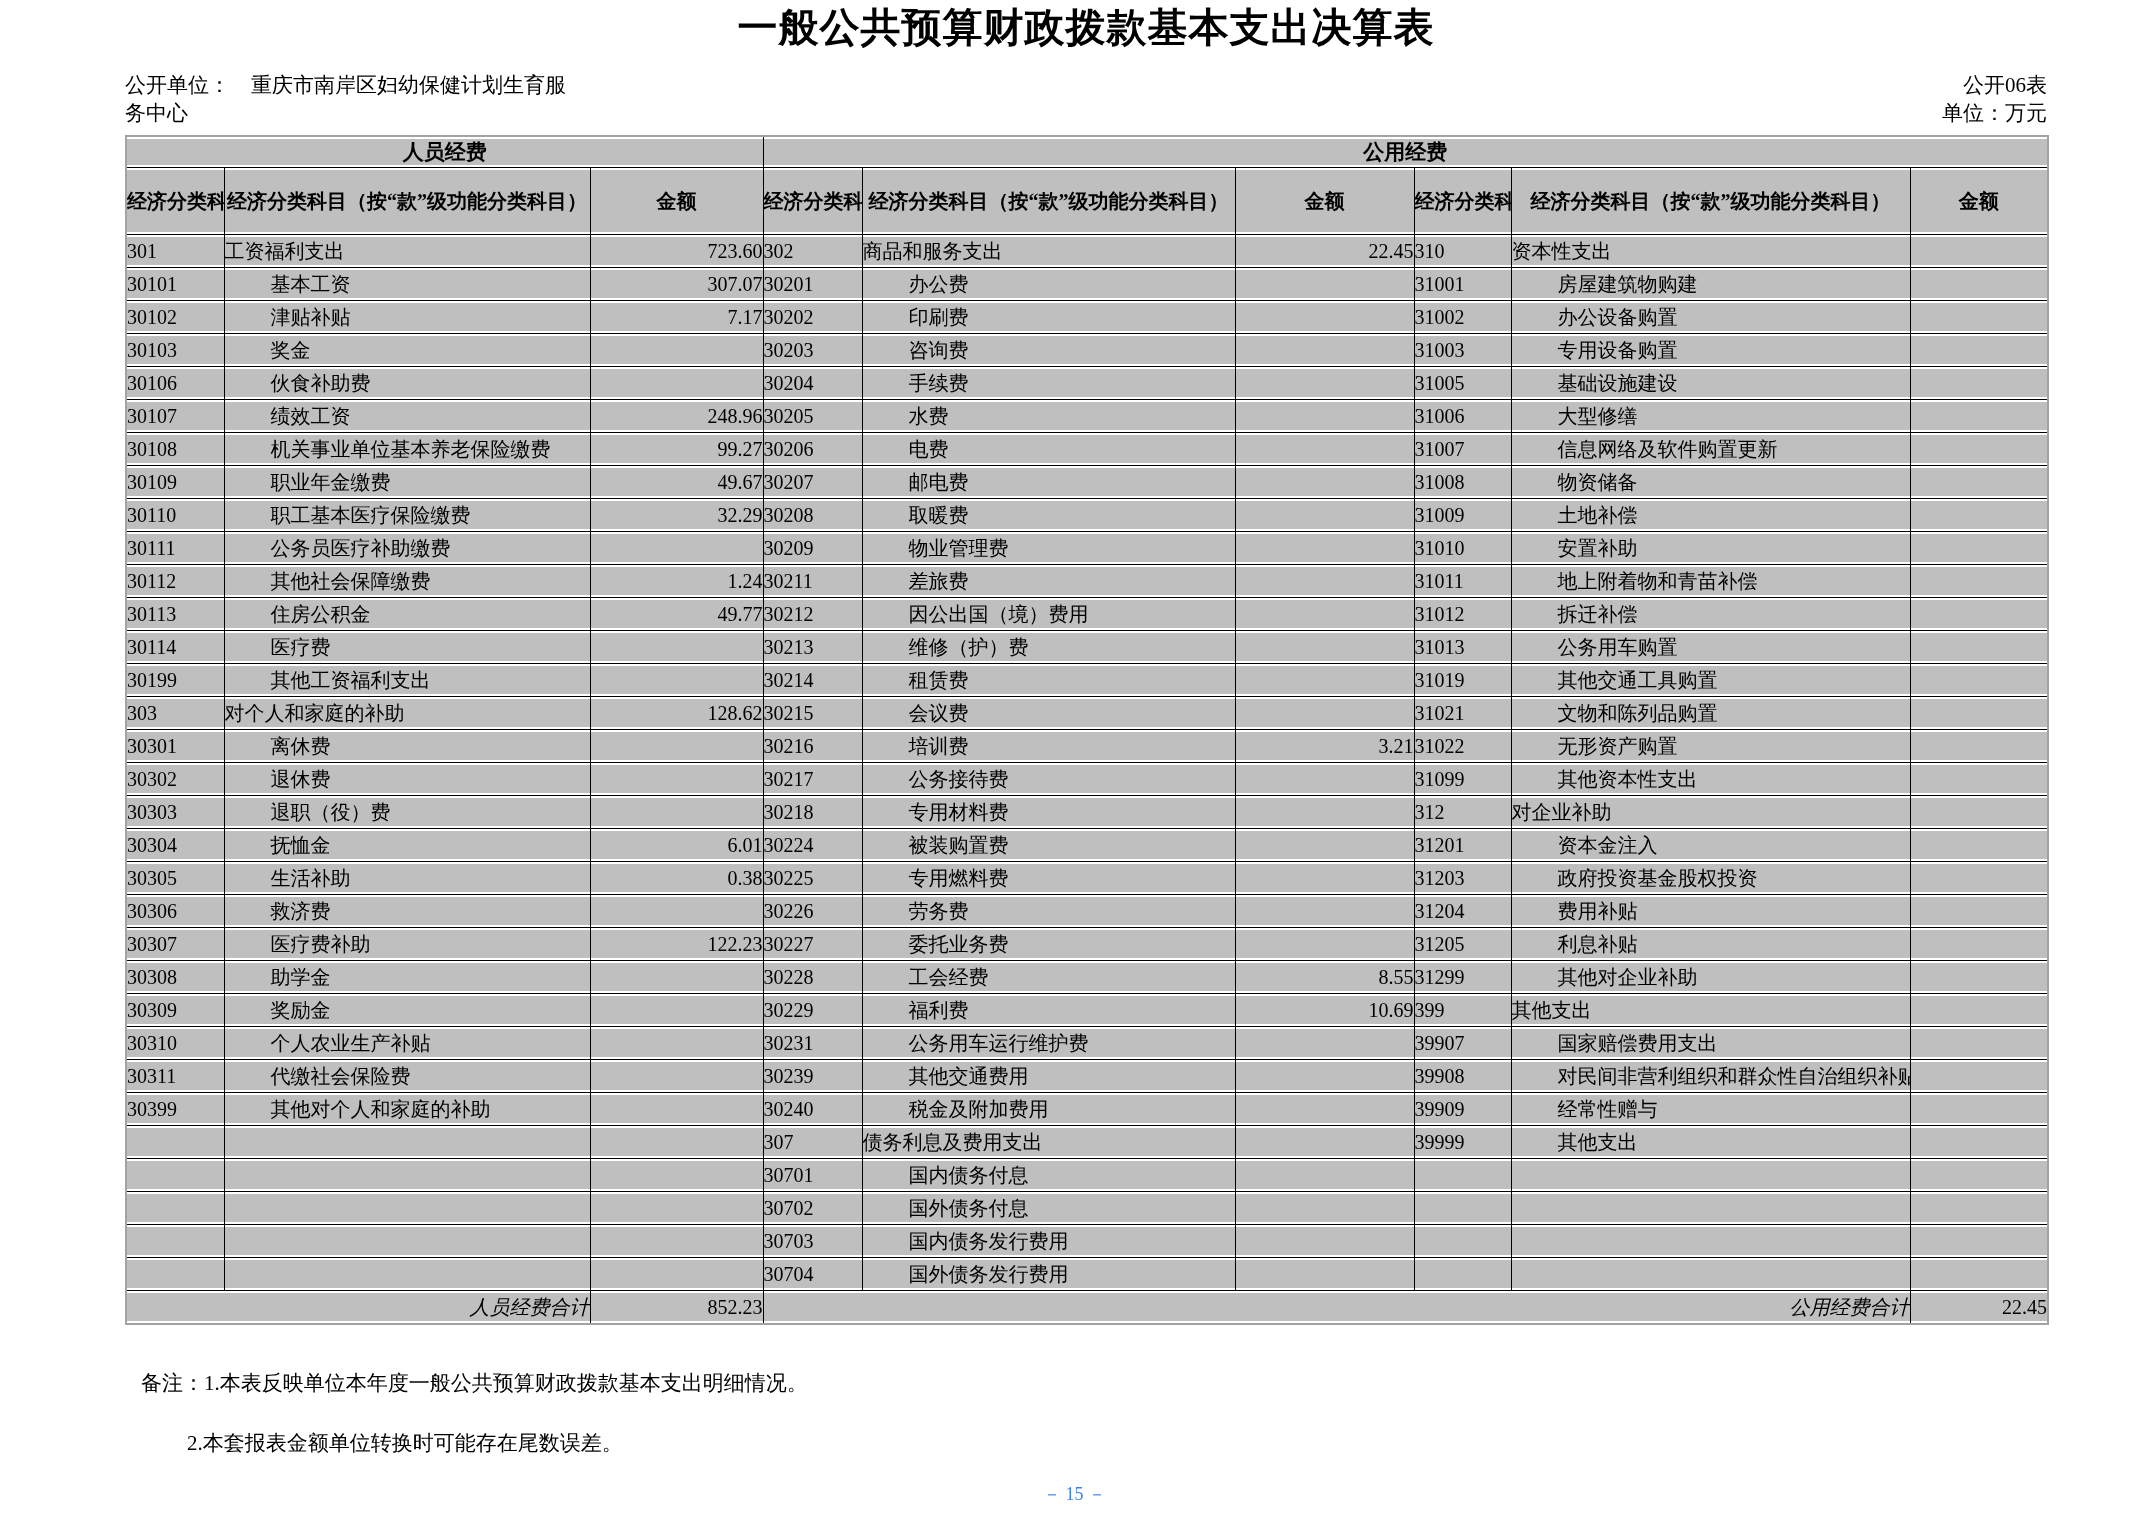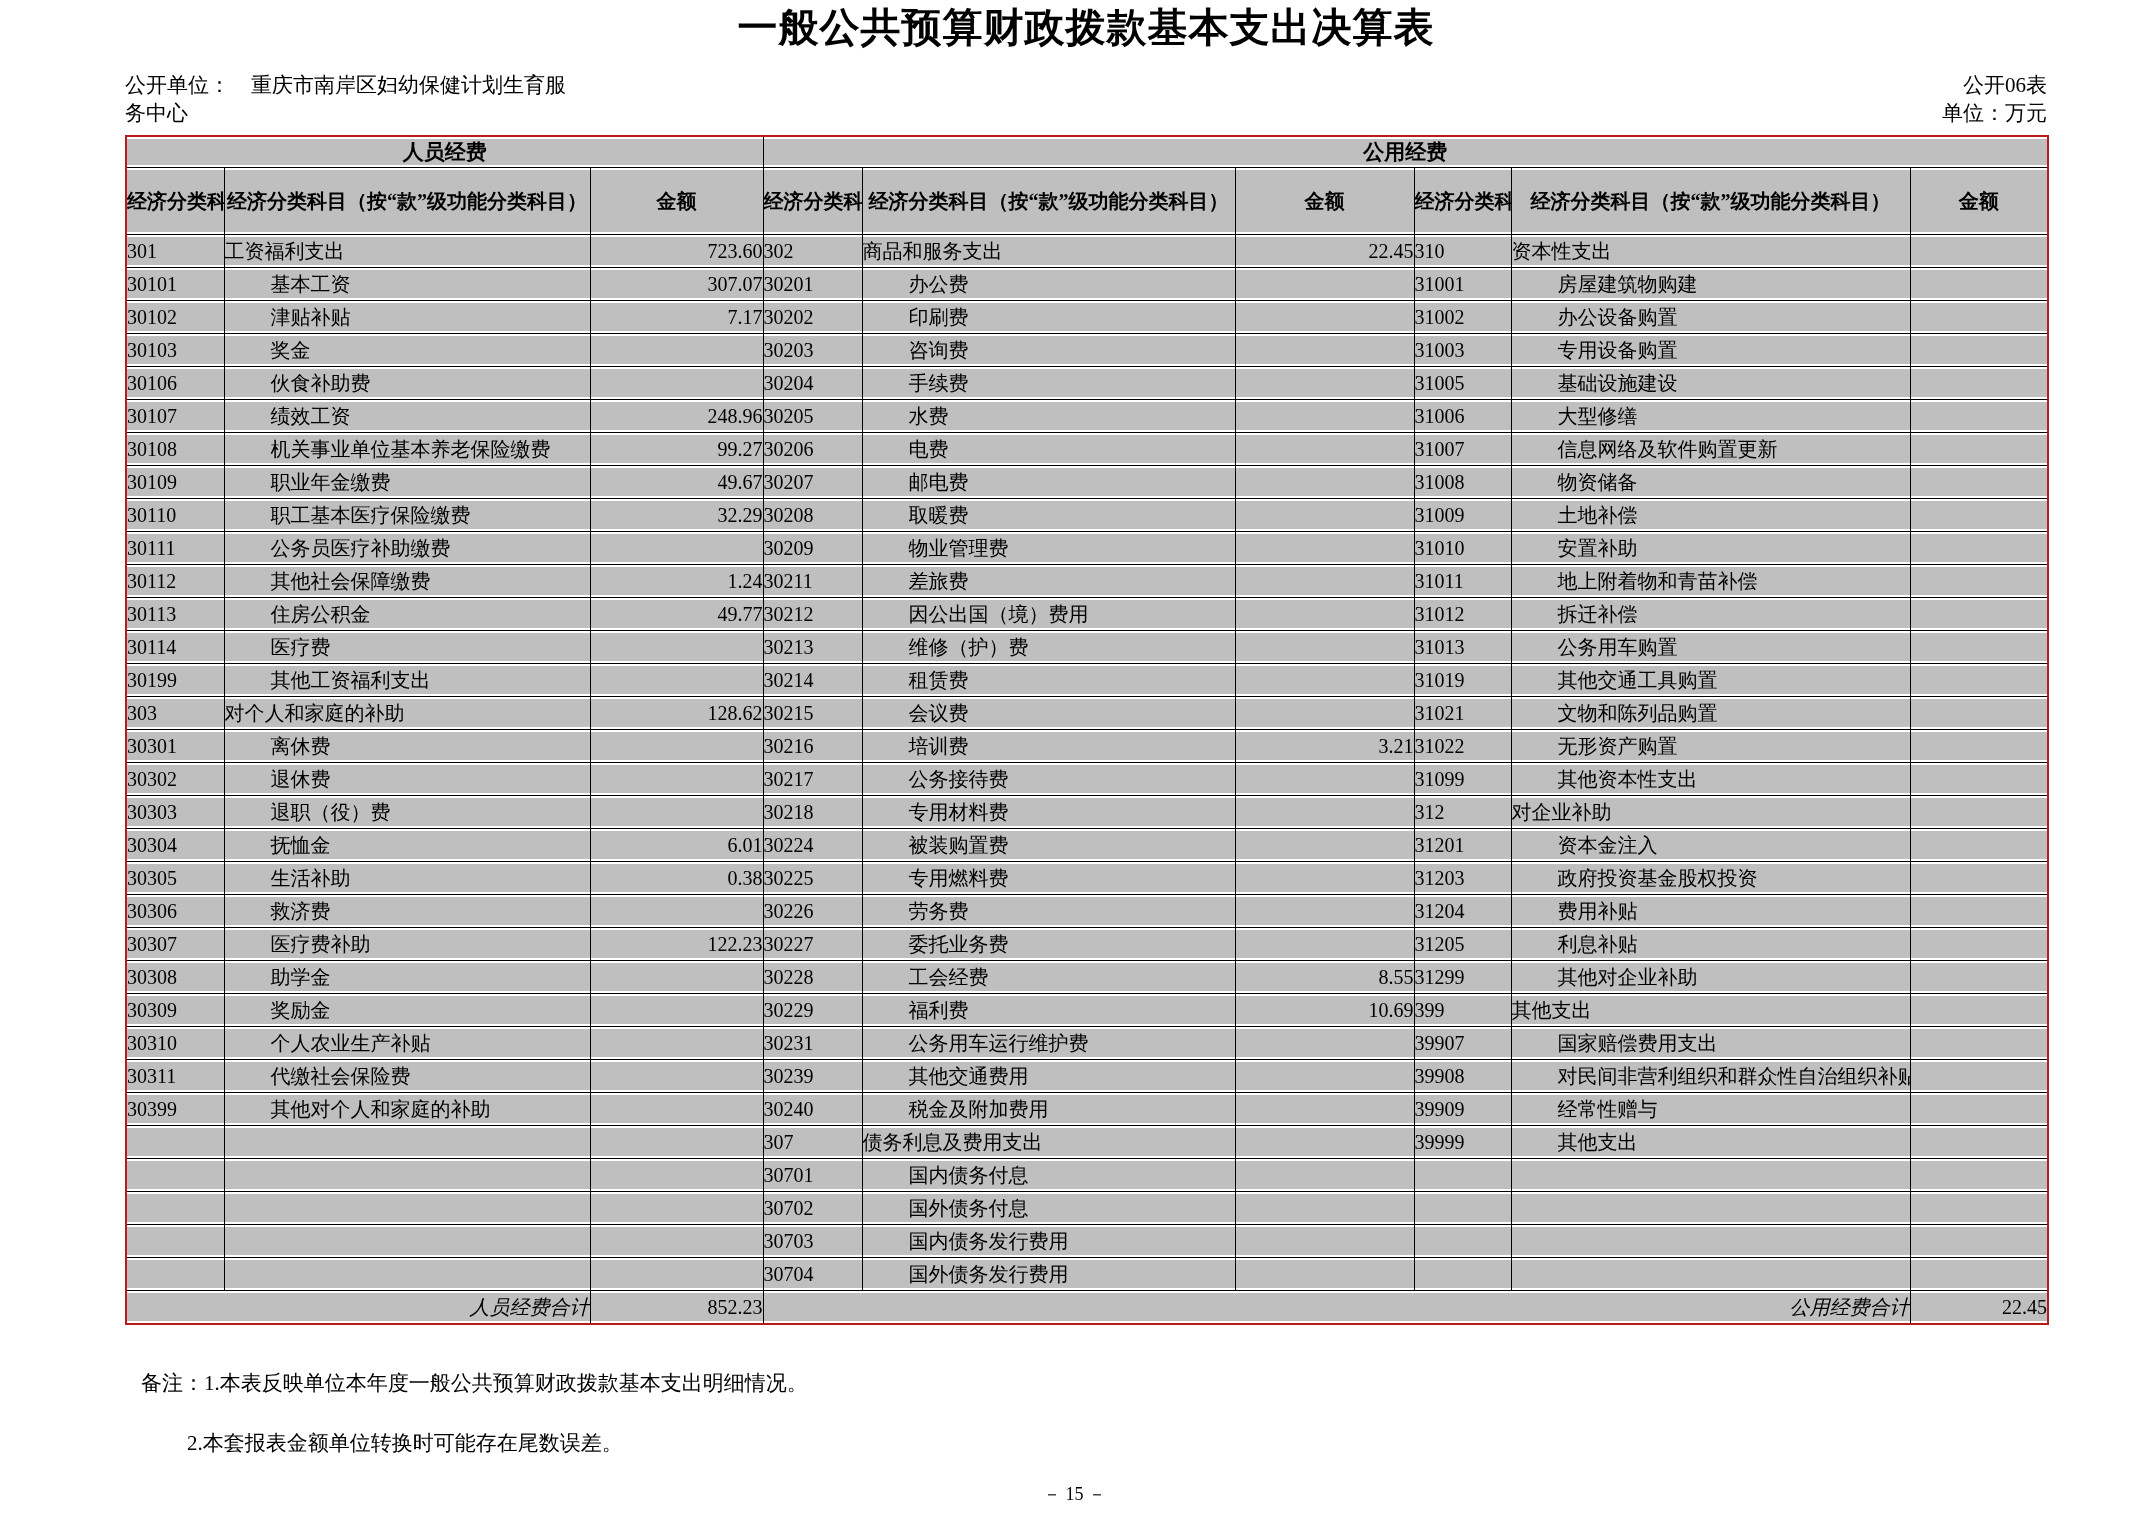--- a/index.html
+++ b/index.html
@@ -14,21 +14,21 @@
     letter-spacing:1px;
   }
   .meta{
     display:flex;justify-content:space-between;align-items:flex-start;
     font-size:21px;line-height:28px;margin-top:16px;margin-bottom:8px;gap:13px;
   }
   .meta-left{max-width:480px;}
   .meta-right{text-align:right;}
   table.budget{
     border-collapse:collapse;table-layout:fixed;width:1922px;
-    border:2px solid #b91c1c;
+    border:2px solid #a3a3a3;
   }
   table.budget td,table.budget th{
     border:1px solid #000;
     background:var(--cell-gray,#bfbfbf);
     box-shadow:inset 0 2px 0 #fff, inset 0 -2px 0 #fff;
     font-size:20px;overflow:hidden;white-space:nowrap;
     padding:0;font-weight:normal;
   }
   tr.group-row th{height:30px;line-height:28px;font-weight:bold;text-align:center;font-size:21px;}
   th.group-public{border-left:9px double #000;}
@@ -39,21 +39,21 @@
   td.name{padding-left:5px;}
   td.name.lvl1{padding-left:46px;}
   td.amt{background:#fff;text-align:right;padding-right:8px;}
   tr.total-row td{height:32px;line-height:30px;}
   td.total-label{font-weight:bold;text-align:right;font-style:italic;}
   .notes{font-size:21px;margin-top:44px;}
   .note-1{margin:16px;}
   .note-2{margin:32px 0 0 62px;}
   .page-footer{
     position:absolute;left:0;right:0;bottom:14px;
-    text-align:center;font-size:18px;color:#000000;
+    text-align:center;font-size:18px;color:#3b82f6;
   }
 </style>
 </head>
 <body>
 
 <div class="page">
 
   <div class="doc-title">一般公共预算财政拨款基本支出决算表</div>
 
   <div class="meta">

